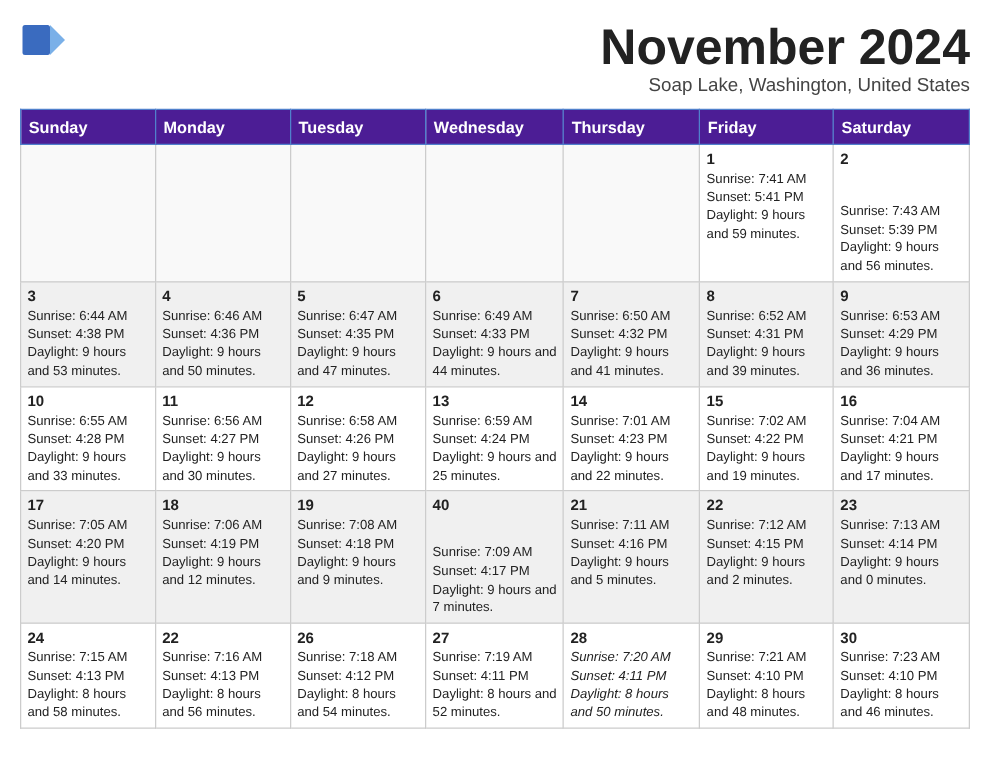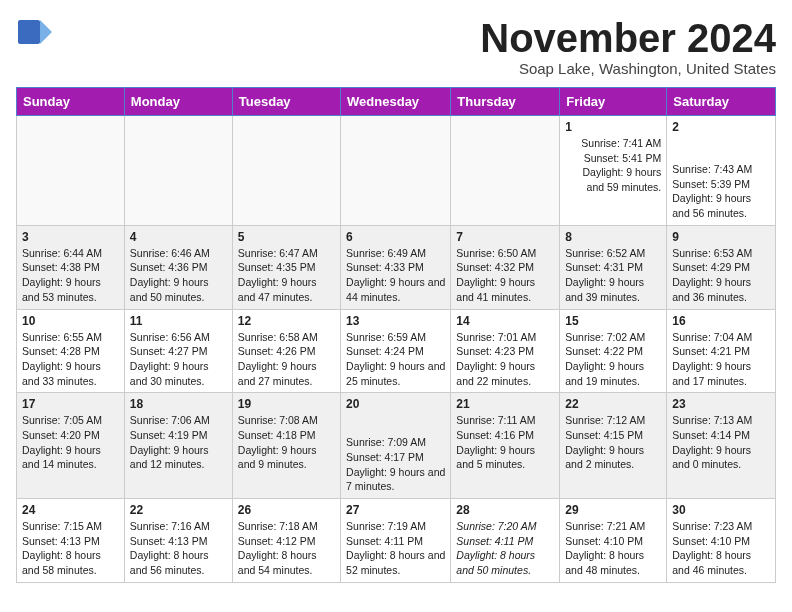--- a/index.html
+++ b/index.html
@@ -32,21 +32,21 @@
     }
     .location-title {
       font-size: 15px;
       color: #444;
     }
     .calendar {
       width: 100%;
       border-collapse: collapse;
     }
     .calendar th {
-      background-color: #a21caf;
+      background-color: #4c1d95;
       color: #fff;
       font-size: 13px;
       font-weight: bold;
       padding: 6px 6px;
       text-align: left;
       border: 1px solid #5080cc;
     }
     .calendar td {
       border: 1px solid #ccc;
       vertical-align: top;
@@ -108,21 +108,21 @@
   </thead>
   <tbody id="calendar-body">
   <tr>
         <td class="empty"></td>
         <td class="empty"></td>
         <td class="empty"></td>
         <td class="empty"></td>
         <td class="empty"></td>
         <td>
           <span class="day-num">1</span>
-          <div class="day-info" style="white-space: pre-wrap; text-align: right;">Sunrise: 7:41 AM
+          <div class="day-info" style="white-space: pre-wrap;">Sunrise: 7:41 AM
 Sunset: 5:41 PM
 Daylight: 9 hours and 59 minutes.</div>
         </td>
         <td>
           <span class="day-num">2</span>
           <div class="day-info" style="white-space: pre-wrap; margin-top: 28px;">Sunrise: 7:43 AM
 Sunset: 5:39 PM
 Daylight: 9 hours and 56 minutes.</div>
         </td>
       </tr>
@@ -227,21 +227,21 @@
 Sunset: 4:19 PM
 Daylight: 9 hours and 12 minutes.</div>
         </td>
         <td>
           <span class="day-num">19</span>
           <div class="day-info" style="white-space: pre-wrap;">Sunrise: 7:08 AM
 Sunset: 4:18 PM
 Daylight: 9 hours and 9 minutes.</div>
         </td>
         <td>
-          <span class="day-num">20</span>
+          <span class="day-num">40</span>
           <div class="day-info" style="white-space: pre-wrap; margin-top: 24px;">Sunrise: 7:09 AM
 Sunset: 4:17 PM
 Daylight: 9 hours and 7 minutes.</div>
         </td>
         <td>
           <span class="day-num">21</span>
           <div class="day-info" style="white-space: pre-wrap;">Sunrise: 7:11 AM
 Sunset: 4:16 PM
 Daylight: 9 hours and 5 minutes.</div>
         </td>

